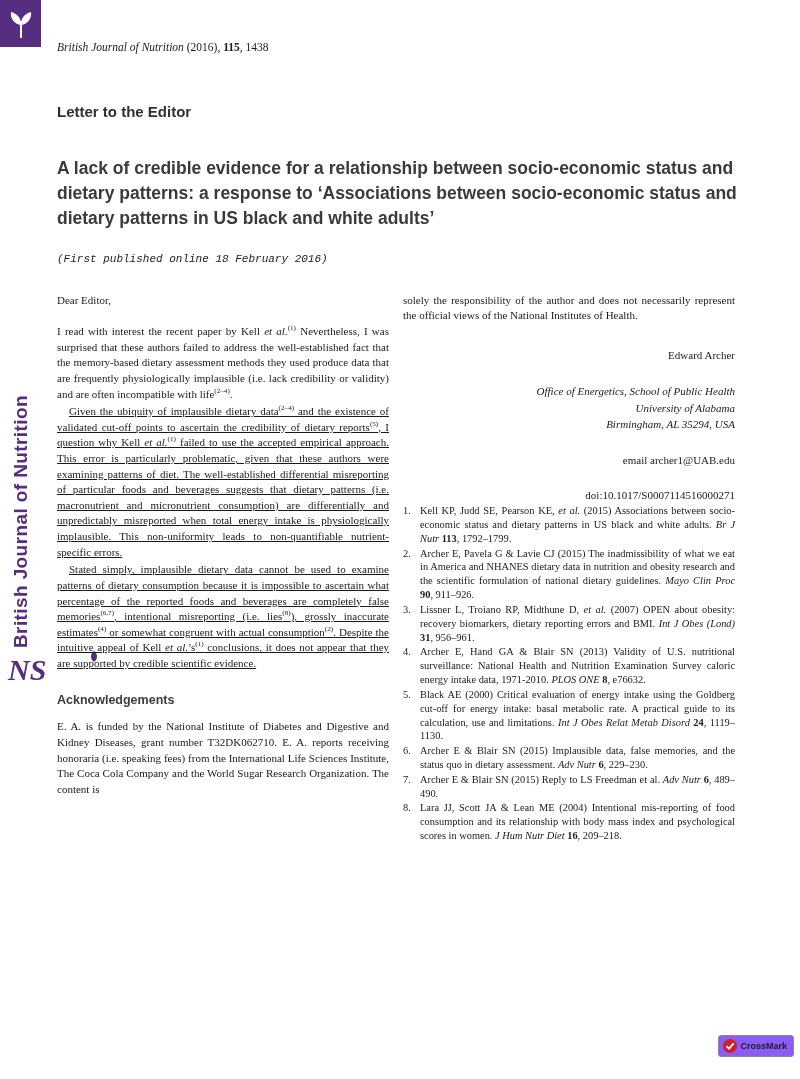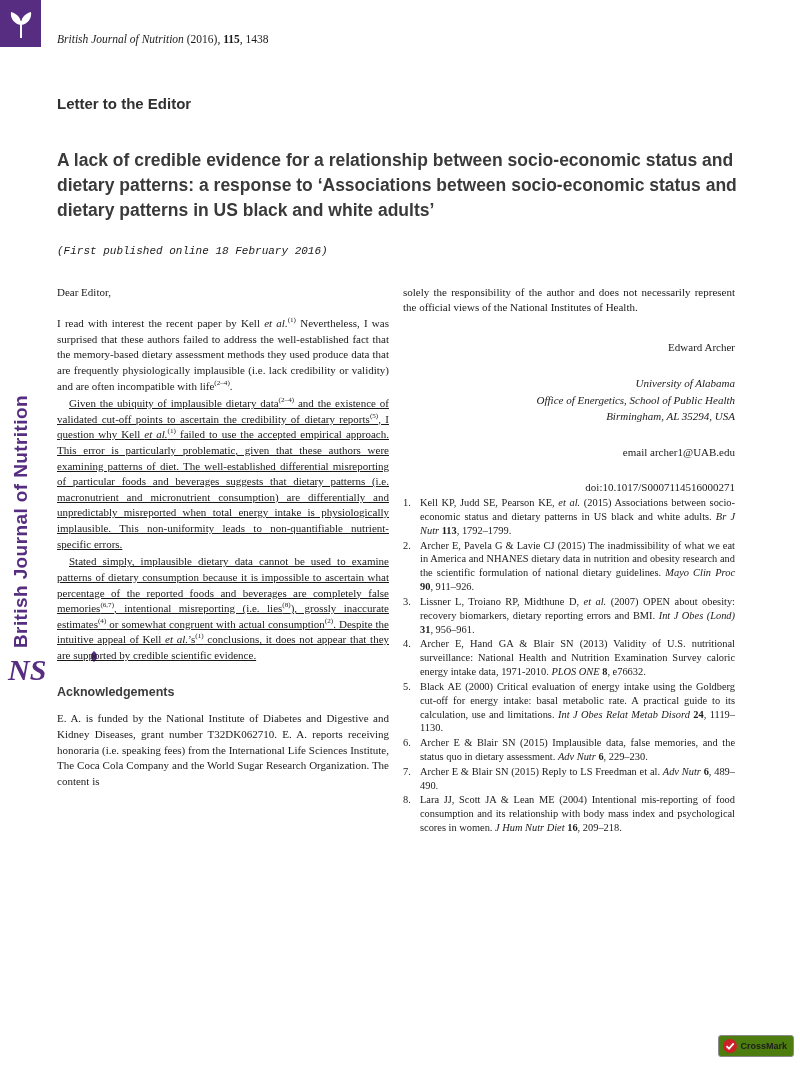--- a/index.html
+++ b/index.html
@@ -20,21 +20,21 @@
     font-weight:bold; font-size:19px; letter-spacing:0.4px; color:var(--accent);
     white-space:nowrap;
   }
   .ns-logo {
     position:absolute; left:8px; top:655px; color:var(--accent);
     font-family:"Liberation Serif",serif; font-weight:bold; font-style:italic;
     font-size:30px; line-height:1; display:flex; align-items:flex-start;gap:45px;
   }
   .ns-leaf { margin-left:-2px; margin-top:-4px; }
   
-  .main { position:absolute; left:57px; top:33px; width:686px; }
+  .main { position:absolute; left:57px; top:41px; width:686px; }
   .citation-line { font-size:11.5px; }
   .copyright-line { font-size:11.5px; margin-top:3px; }
   .section-label {
     margin-top:50px; font-family:"Liberation Sans","DejaVu Sans",sans-serif;
     font-weight:bold; font-size:15px; color:#303030;
   }
   .article-title {
     margin-top:36px; font-family:"Liberation Sans","DejaVu Sans",sans-serif;
     font-weight:bold; font-size:17.5px; line-height:1.42; color:#3a3a3a; width:688px;
   }
@@ -56,21 +56,21 @@
   .doi-line { margin-top:20px; text-align:right; }
   .refs-head { margin-top:27px; margin-bottom:10px; }
   .refs { font-size:10.4px; line-height:1.33; }
   .ref { display:flex; margin-bottom:1px; }
   .ref-num { width:17px; flex:none; }
   .ref-text { flex:1; text-align:justify; }
   
   .crossmark {
     position:absolute; right:6px; bottom:22px;
     display:inline-flex; align-items:center; gap:3px;
-    border:1px solid #8a8a8a; border-radius:3px; background:#4d7c0f;
+    border:1px solid #8a8a8a; border-radius:3px; background:#8b5cf6;
     padding:3px 6px 3px 4px; cursor:pointer;
     font-family:"Liberation Sans","DejaVu Sans",sans-serif;
     font-weight:bold; font-size:9px; color:#1d1d1d;
   }
 </style>
 </head>
 <body>
 
 <div class="corner-logo">
   <svg width="26" height="30" viewBox="0 0 26 30">
@@ -110,22 +110,22 @@
       <div class="subhead ack-head">Acknowledgements</div>
       <p class="para">E. A. is funded by the National Institute of Diabetes and Digestive and Kidney Diseases, grant number T32DK062710. E. A. reports receiving honoraria (i.e. speaking fees) from the International Life Sciences Institute, The Coca Cola Company and the World Sugar Research Organization. The content is</p>
     </div>
 
     <div class="col">
       <p class="para">solely the responsibility of the author and does not necessarily represent the official views of the National Institutes of Health.</p>
 
       <div class="author-name">Edward Archer</div>
 
       <div class="affiliation">
+        <div>Office of Energetics, School of Public Health</div>
         <div>University of Alabama</div>
-        <div>Office of Energetics, School of Public Health</div>
         <div>Birmingham, AL 35294, USA</div>
       </div>
 
       <div class="email-line">email archer1@UAB.edu</div>
       <div class="doi-line">doi:10.1017/S0007114516000271</div>
 
 
       <div class="refs">
         <div class="ref">
           <span class="ref-num">1.</span>

